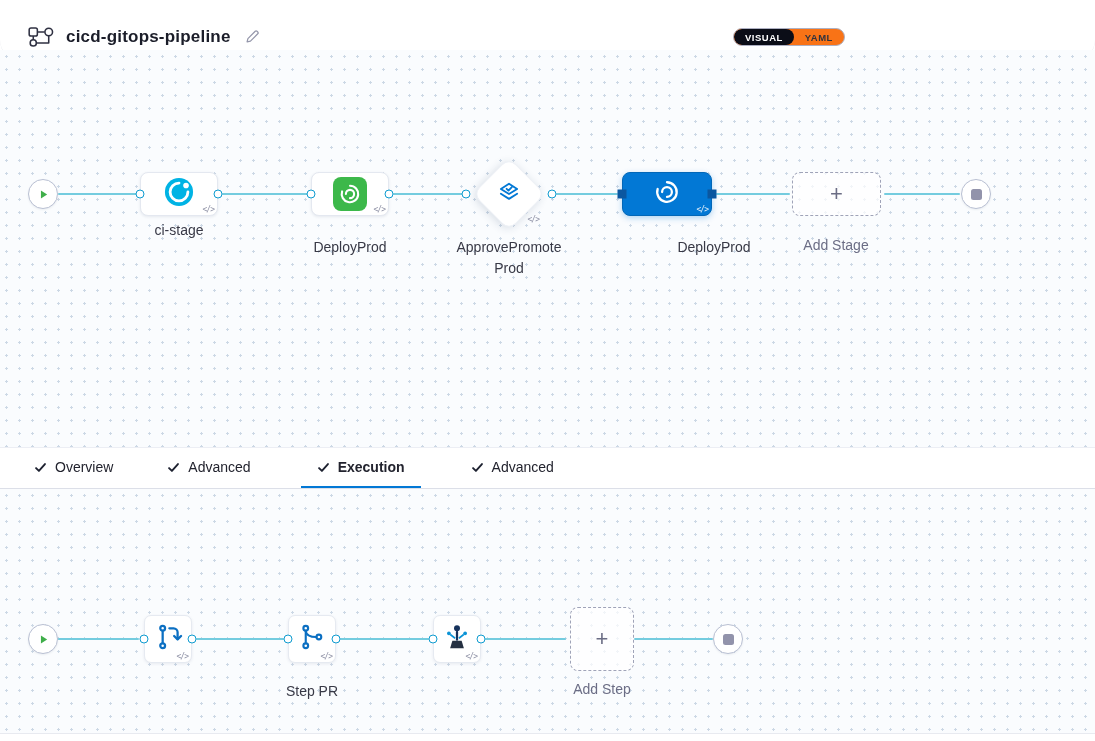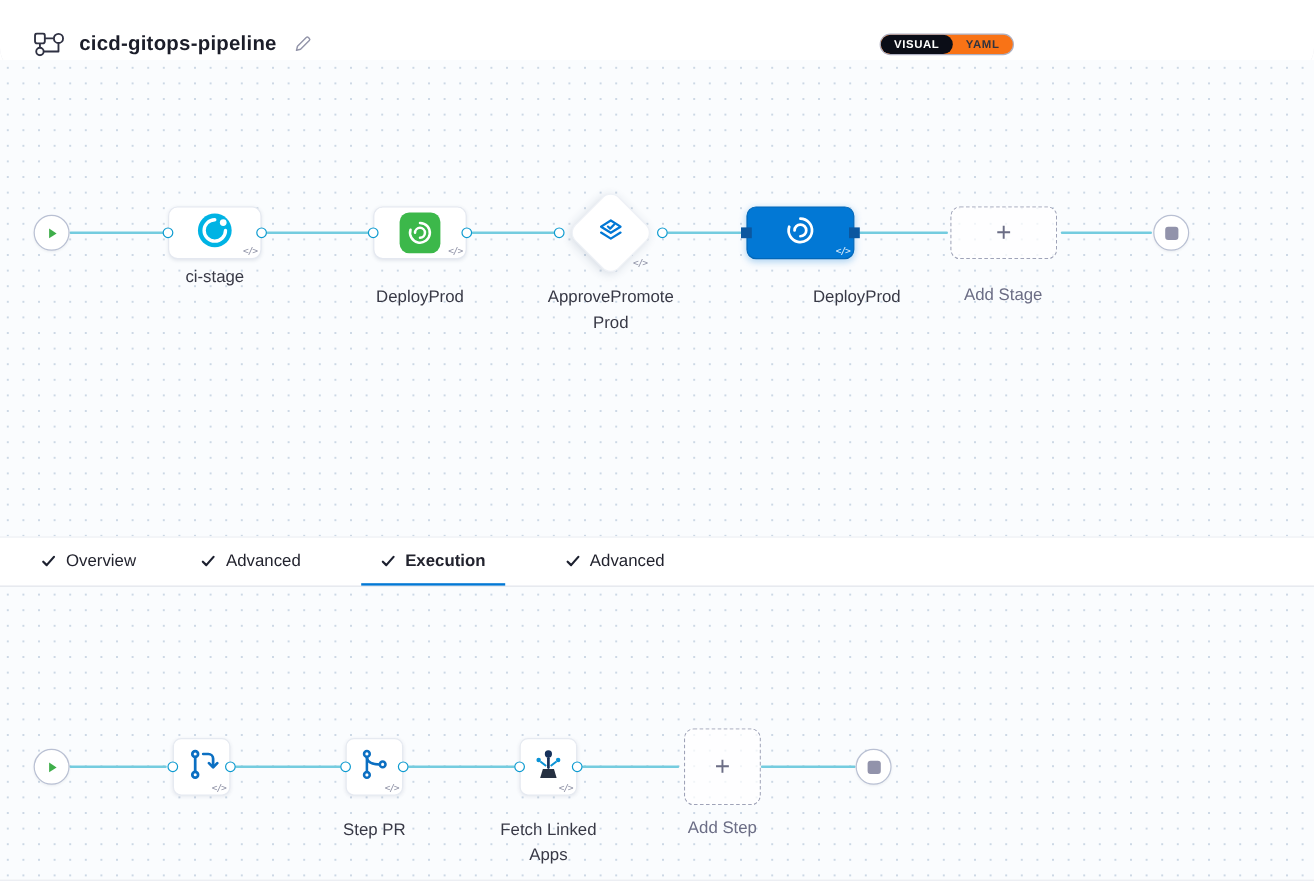--- a/index.html
+++ b/index.html
@@ -307,17 +307,16 @@
 
   <div class="add-box" style="left:570px; top:118px; width:64px; height:64px;">
     <span class="plus">+</span>
   </div>
 
   <div class="round-node" style="left:713px; top:135px;">
     <span class="stop-square"></span>
   </div>
 
   <div class="node-label" style="left:312px; top:192px;">Step PR</div>
-  <div class="node-label wrap" style="left:457px; top:192px; width:100px;">Fetch Linked Apps</div>
   <div class="node-label dim" style="left:602px; top:190px;">Add Step</div>
 
   <div class="bottom-strip"></div>
 </div>
 
 </body></html>

